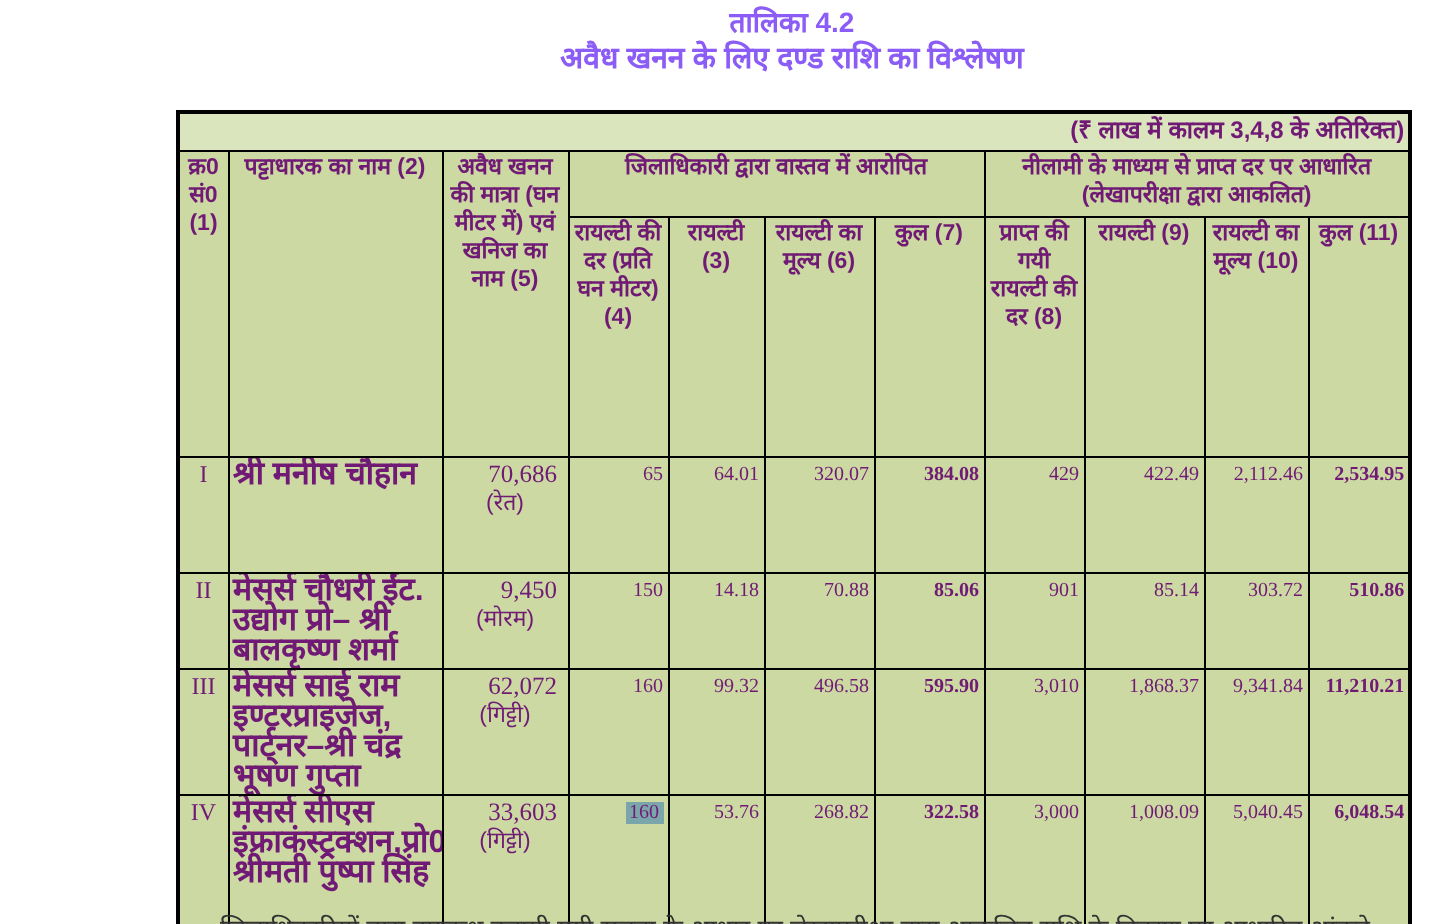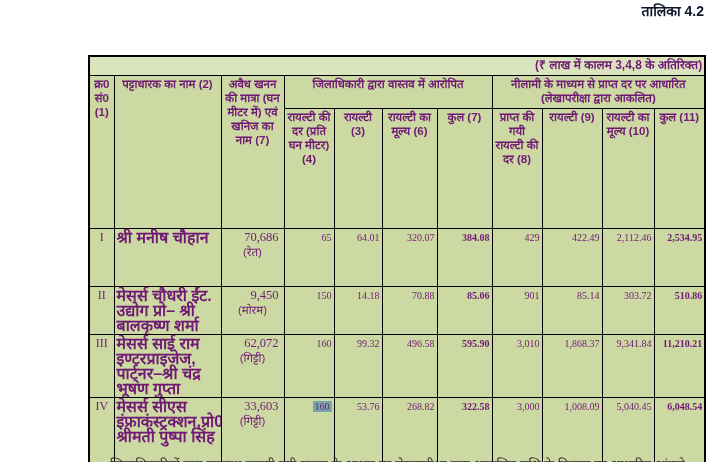--- a/index.html
+++ b/index.html
@@ -1,21 +1,21 @@
 <!DOCTYPE html>
 <html><head>
 <meta charset="utf-8">
 <style>
   * { margin:0; padding:0; box-sizing:border-box; }
   body { background:#888; }
   .page {
     position:relative; width:720px; height:462px; background:#ffffff;
     font-family:"Liberation Sans", sans-serif; overflow:hidden;
   }
-  .titles { position:absolute; left:88px; top:2px; width:616px; text-align:right; color:#0f172a; }
+  .titles { position:absolute; left:88px; top:2px; width:616px; text-align:center; color:#8b5cf6; }
   .title1 { font-size:14px; font-weight:bold; line-height:18px; }
   .title2 { font-size:15px; font-weight:bold; line-height:19px; }
 
   table.main {
     position:absolute; left:88px; top:55px; width:616px;
     border-collapse:collapse; table-layout:fixed;
     border:2px solid #000;
   }
   table.main td, table.main th {
     border:1px solid #000; vertical-align:top; color:#701a75;
@@ -55,20 +55,21 @@
     white-space:nowrap;
   }
 </style>
 </head>
 <body>
 
 <div class="page">
 
   <div class="titles">
     <div class="title1">तालिका 4.2</div>
+    <div class="title2">अवैध खनन के लिए दण्ड राशि का विश्लेषण</div>
   </div>
 
   <table class="main">
     <colgroup>
       <col style="width:25px">
         <col style="width:107px">
         <col style="width:63px">
       <col style="width:50px">
         <col style="width:48px">
         <col style="width:55px">
@@ -80,21 +81,21 @@
     </colgroup>
 
     <tbody>
         <tr class="unitrow" style="height:19px">
       <td colspan="11">(₹ लाख में कालम 3,4,8 के अतिरिक्त)</td>
     </tr>
 
     <tr style="height:33px">
       <th class="hd" rowspan="2">क्र0 सं0 (1)</th>
       <th class="hd" rowspan="2">पट्टाधारक का नाम (2)</th>
-      <th class="hd" rowspan="2">अवैध खनन की मात्रा (घन मीटर में) एवं खनिज का नाम (7)</th>
+      <th class="hd" rowspan="2">अवैध खनन की मात्रा (घन मीटर में) एवं खनिज का नाम (5)</th>
       <th class="hd" colspan="4">जिलाधिकारी द्वारा वास्तव में आरोपित</th>
       <th class="hd" colspan="4">नीलामी के माध्यम से प्राप्त दर पर आधारित (लेखापरीक्षा द्वारा आकलित)</th>
     </tr>
 
     <tr style="height:120px">
       <th class="hd">रायल्टी की दर (प्रति घन मीटर) (4)</th>
       <th class="hd">रायल्टी (3)</th>
       <th class="hd">रायल्टी का मूल्य (6)</th>
       <th class="hd">कुल (7)</th>
       <th class="hd">प्राप्त की गयी रायल्टी की दर (8)</th>

